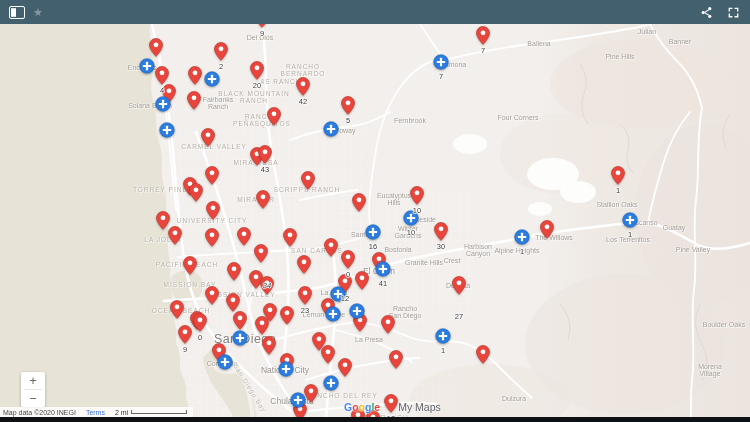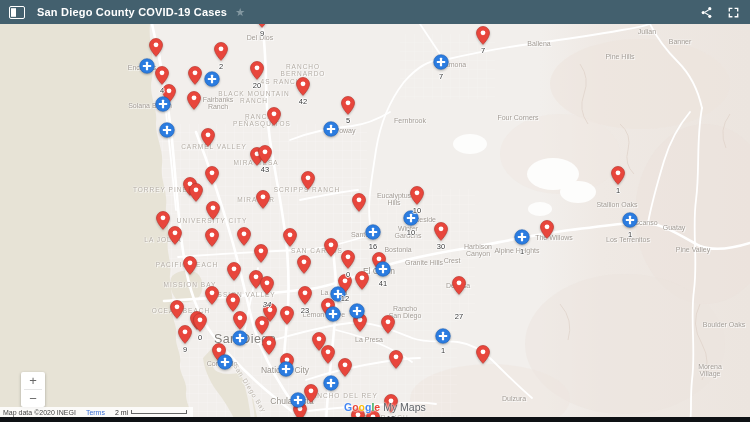--- a/index.html
+++ b/index.html
@@ -48,21 +48,21 @@
   
   #attrib { position:absolute; left:0; bottom:5px; height:10px; background:rgba(255,255,255,.85);
     z-index:41; display:flex; align-items:center; font-size:7px; color:#444; padding:0 6px 0 3px; gap:10px; }
   #attrib a { color:#3b6fd4; text-decoration:none; cursor:pointer; }
   #scalebar { display:flex; align-items:center; gap:3px; color:#333; }
   #scaleline { width:56px; height:4px; border:1px solid #666; border-top:none; }
 
   
   #gwm { position:absolute; left:344px; top:401px; z-index:39; font-size:10.5px; font-weight:bold;
     text-shadow:0 0 2px #fff,0 0 2px #fff; pointer-events:none; white-space:nowrap; }
-  #gwm .mym { color:#5f6368; font-weight:normal; margin-left:3px; }
+  #gwm .mym { color:#5f6368; font-weight:normal; margin-left:18px; }
 
   #bottombar { position:absolute; left:0; bottom:0; width:750px; height:5px; background:#0e1114; z-index:62; }
 </style>
 </head>
 <body>
 
 <div id="app">
 
   <div id="map">
     <svg id="geo" width="750" height="398" viewBox="0 0 750 398">
@@ -401,21 +401,21 @@
   <circle cx="7" cy="6.8" r="2.4" fill="#fff"></circle>
           </svg></div>
         <div class="pin" style="left: 249px; top: 246px;"><svg width="14" height="19" viewBox="0 0 14 19">
   <path d="M7 .5C3.4 .5 .5 3.4 .5 7 .5 11.8 7 18.4 7 18.4S13.5 11.8 13.5 7C13.5 3.4 10.6 .5 7 .5Z" fill="#e8463c" stroke="#bc3a30" stroke-width="0.7"></path>
   <circle cx="7" cy="6.8" r="2.4" fill="#fff"></circle>
           </svg></div>
         <div class="pin" style="left: 260px; top: 252px;"><svg width="14" height="19" viewBox="0 0 14 19">
   <path d="M7 .5C3.4 .5 .5 3.4 .5 7 .5 11.8 7 18.4 7 18.4S13.5 11.8 13.5 7C13.5 3.4 10.6 .5 7 .5Z" fill="#e8463c" stroke="#bc3a30" stroke-width="0.7"></path>
   <circle cx="7" cy="6.8" r="2.4" fill="#fff"></circle>
           </svg></div>
-        <div class="mnum" style="left: 267px; top: 276px; font-style: italic;">34</div>
+        <div class="mnum" style="left: 267px; top: 257px; font-style: italic;">34</div>
         <div class="pin" style="left: 298px; top: 262px;"><svg width="14" height="19" viewBox="0 0 14 19">
   <path d="M7 .5C3.4 .5 .5 3.4 .5 7 .5 11.8 7 18.4 7 18.4S13.5 11.8 13.5 7C13.5 3.4 10.6 .5 7 .5Z" fill="#e8463c" stroke="#bc3a30" stroke-width="0.7"></path>
   <circle cx="7" cy="6.8" r="2.4" fill="#fff"></circle>
           </svg></div>
         <div class="mnum" style="left: 305px; top: 282px;">23</div>
         <div class="pin" style="left: 205px; top: 262px;"><svg width="14" height="19" viewBox="0 0 14 19">
   <path d="M7 .5C3.4 .5 .5 3.4 .5 7 .5 11.8 7 18.4 7 18.4S13.5 11.8 13.5 7C13.5 3.4 10.6 .5 7 .5Z" fill="#e8463c" stroke="#bc3a30" stroke-width="0.7"></path>
   <circle cx="7" cy="6.8" r="2.4" fill="#fff"></circle>
           </svg></div>
         <div class="pin" style="left: 226px; top: 269px;"><svg width="14" height="19" viewBox="0 0 14 19">
@@ -618,21 +618,20 @@
       </div>
   </div>
 
   <div id="header" style="background: rgb(67, 96, 110);">
     <span class="hdr-icon" id="panel-toggle">
       <svg width="16" height="13" viewBox="0 0 16 13">
         <rect x="0.5" y="0.5" width="15" height="12" rx="1.5" fill="none" stroke="#fff"></rect>
         <rect x="2" y="2.2" width="5" height="8.6" fill="#fff"></rect>
       </svg>
     </span>
-    <span id="hdr-title">San Diego County COVID-19 Cases</span>
     <span id="hdr-star">★</span>
     <div id="hdr-right">
       <span class="hdr-icon">
         <svg width="13" height="13" viewBox="0 0 24 24" fill="#fff">
           <circle cx="18" cy="5" r="3"></circle>
             <circle cx="6" cy="12" r="3"></circle>
             <circle cx="18" cy="19" r="3"></circle>
           <path d="M8.6 13.5l6.8 3.9 1-1.7-6.8-3.9zM15.4 6.6l-6.8 3.9 1 1.7 6.8-3.9z"></path>
         </svg>
       </span>

